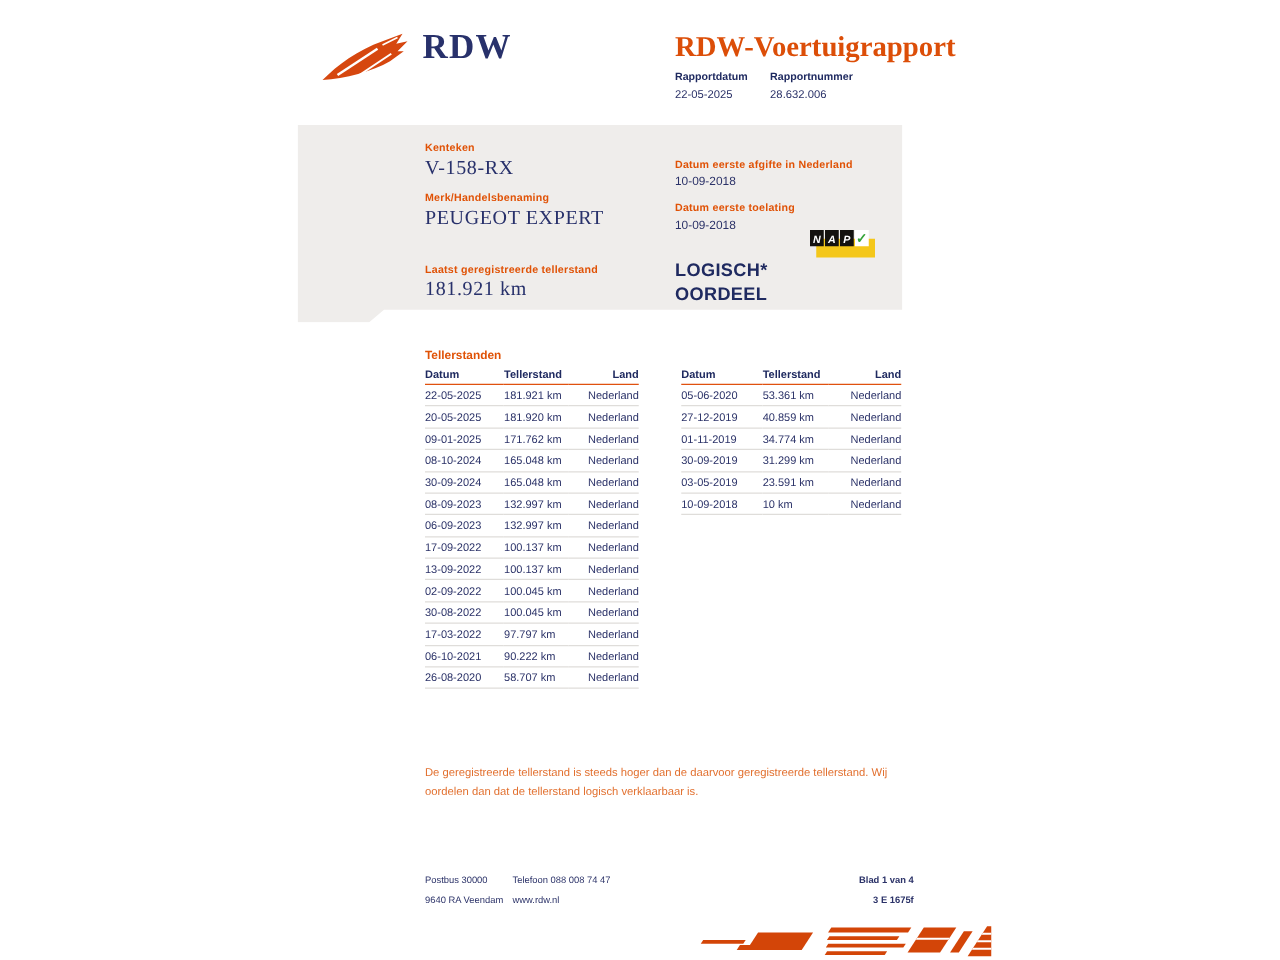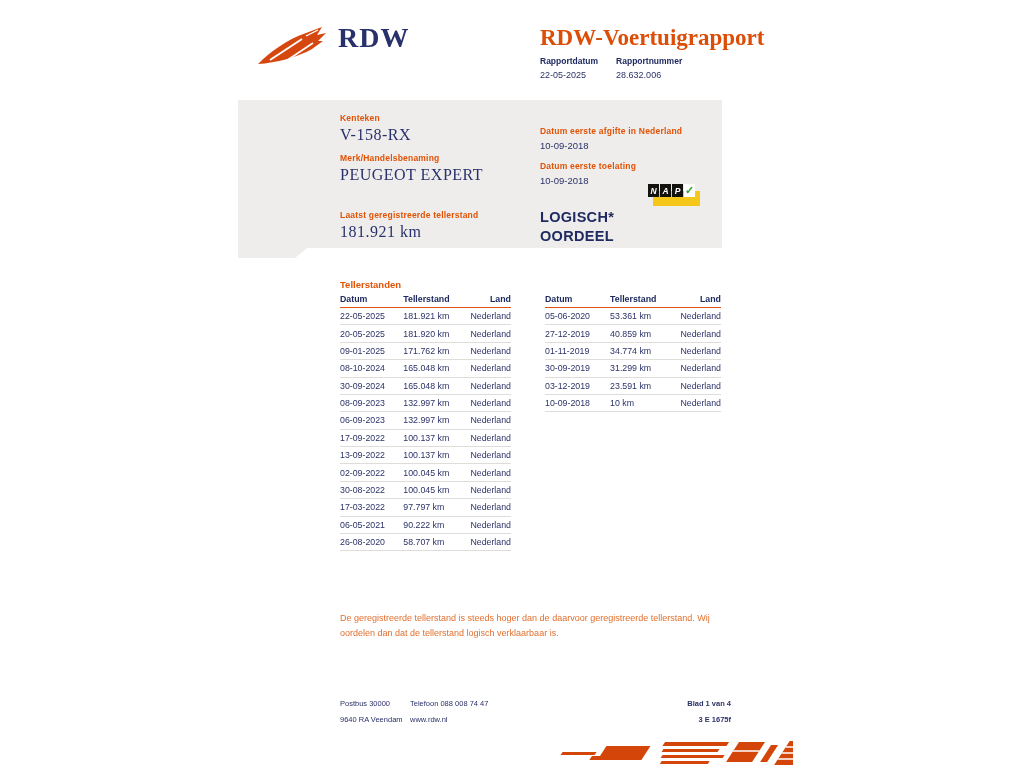--- a/index.html
+++ b/index.html
@@ -188,21 +188,21 @@
           <td>30-08-2022</td>
           <td>100.045 km</td>
           <td>Nederland</td>
         </tr>
         <tr>
           <td>17-03-2022</td>
           <td>97.797 km</td>
           <td>Nederland</td>
         </tr>
         <tr>
-          <td>06-05-2021</td>
+          <td>06-10-2021</td>
           <td>90.222 km</td>
           <td>Nederland</td>
         </tr>
         <tr>
           <td>26-08-2020</td>
           <td>58.707 km</td>
           <td>Nederland</td>
         </tr>
       </tbody>
   </table>
@@ -230,21 +230,21 @@
           <td>01-11-2019</td>
           <td>34.774 km</td>
           <td>Nederland</td>
         </tr>
         <tr>
           <td>30-09-2019</td>
           <td>31.299 km</td>
           <td>Nederland</td>
         </tr>
         <tr>
-          <td>03-12-2019</td>
+          <td>03-05-2019</td>
           <td>23.591 km</td>
           <td>Nederland</td>
         </tr>
         <tr>
           <td>10-09-2018</td>
           <td>10 km</td>
           <td>Nederland</td>
         </tr>
       </tbody>
   </table>

